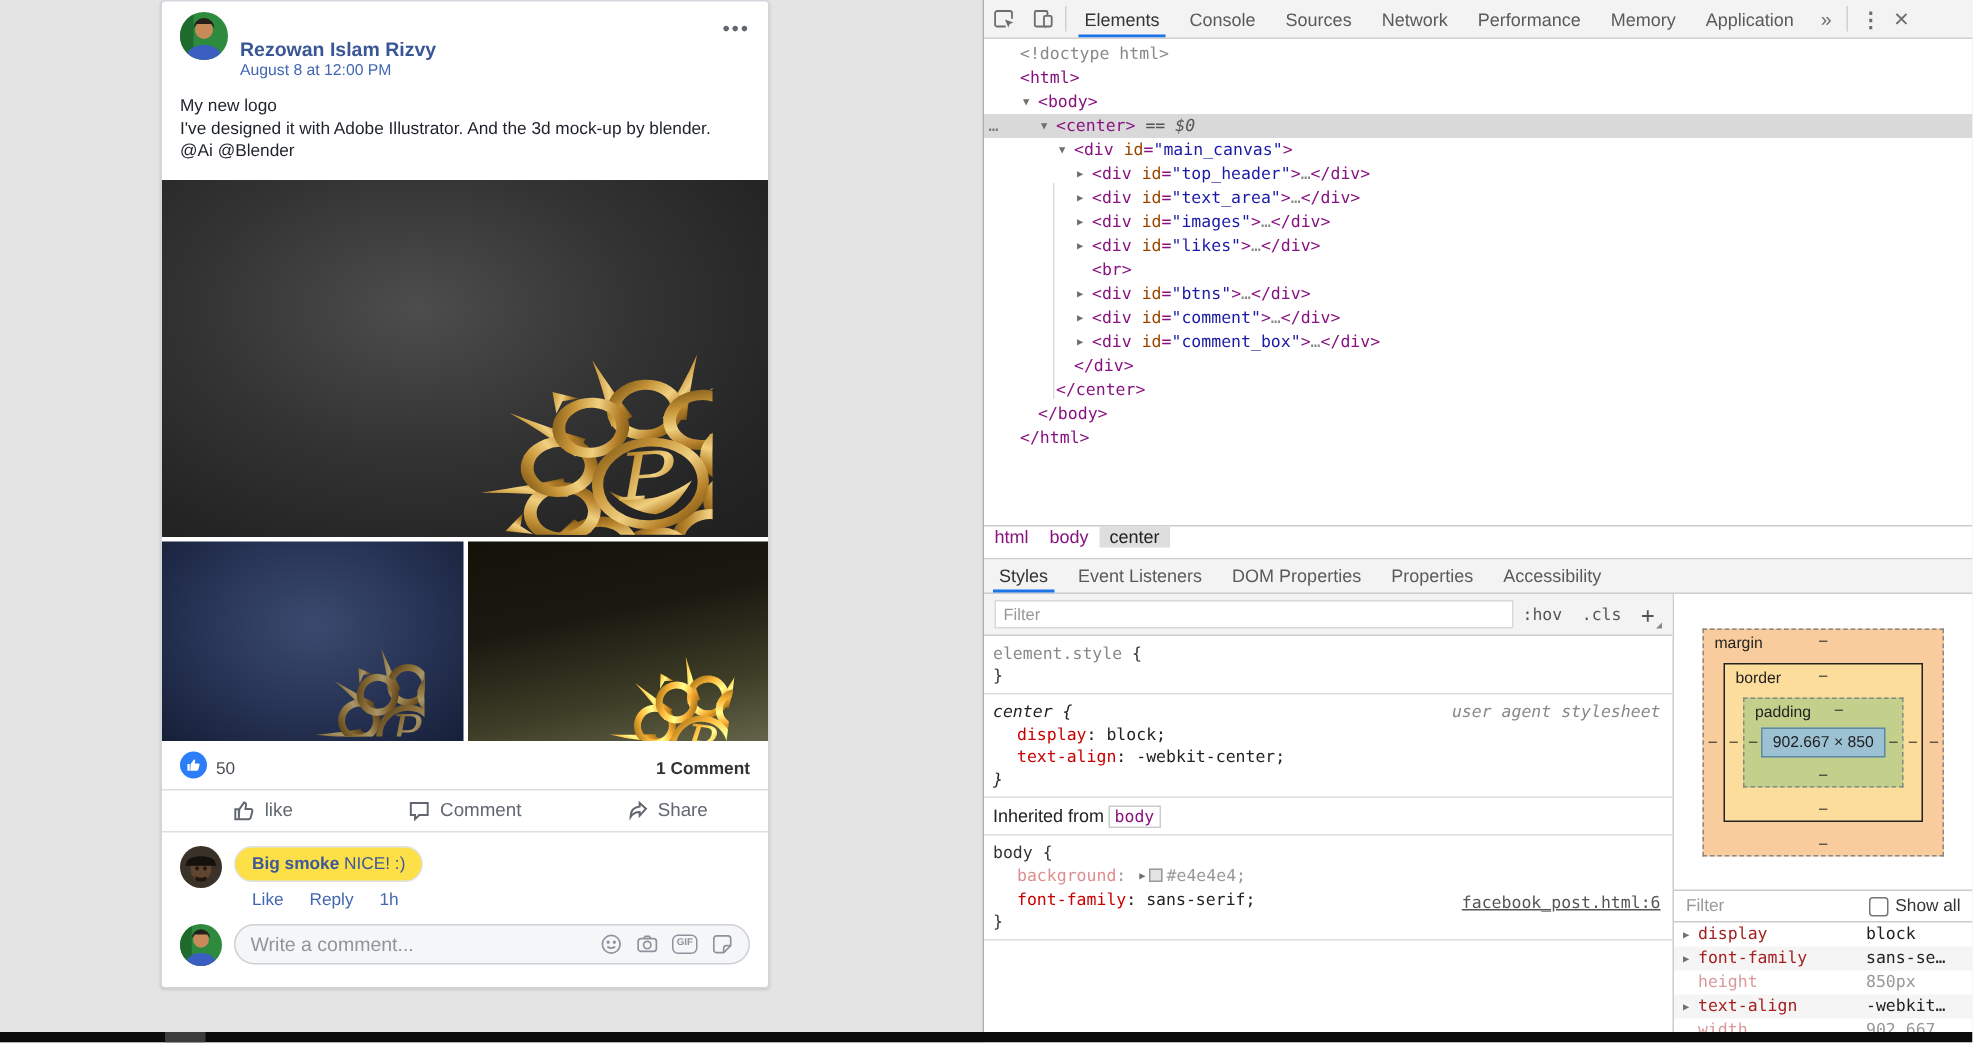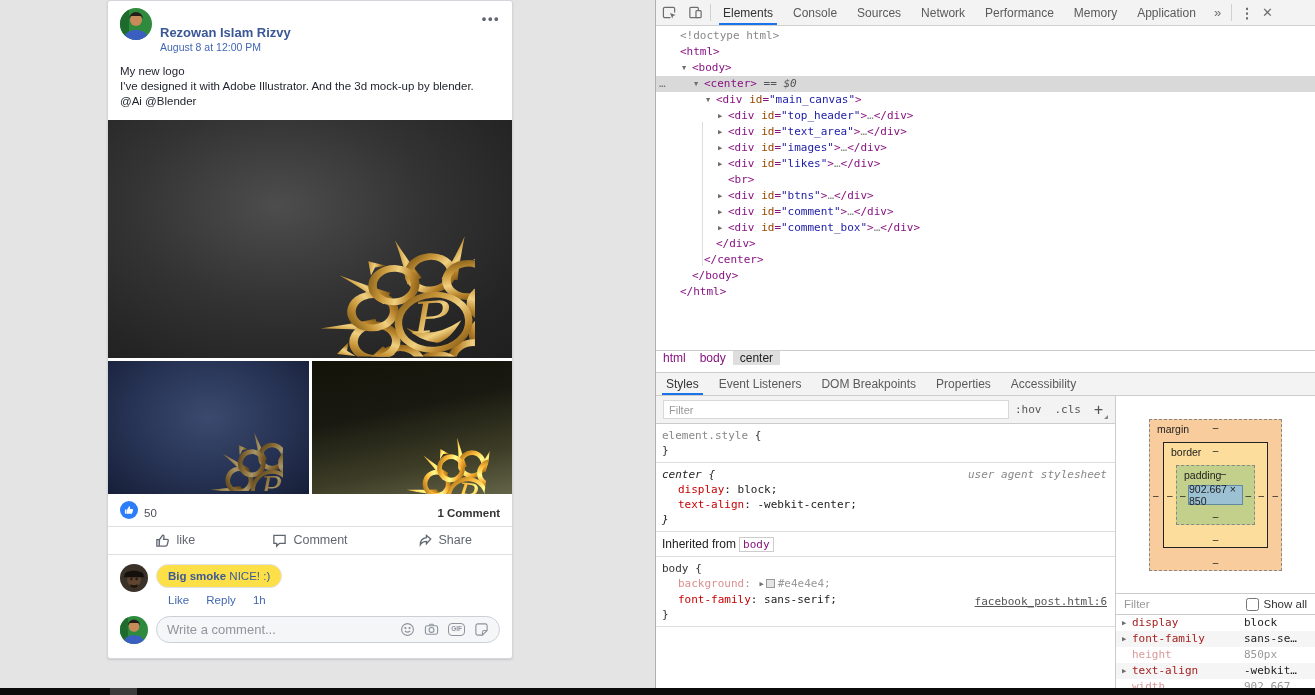--- a/index.html
+++ b/index.html
@@ -114,21 +114,21 @@
   .prop .pval { color:#222; }
   .prop.grayed .pname { color:#dd8f8f; }
   .prop.grayed .pval { color:#999; }
   .prop .parw { font-size:7px; color:#6e6e6e; margin:0 2px; vertical-align:1px; }
   .swatch { display:inline-block; width:9px; height:9px; background:#e4e4e4; border:1px solid #999; margin-right:3px; vertical-align:-1px; }
   .inherit-head { font-family:"Liberation Sans",sans-serif; font-size:12px; color:#222; padding:5px 6px; border-bottom:1px solid #ddd; }
   .node-chip { border:1px solid #ccc; padding:0 3px; color:#881280; font-family:"DejaVu Sans Mono",monospace; font-size:11px; margin-left:3px; background:#fff; cursor:pointer; }
 
   .styles-right { flex:1; background:#fff; display:flex; flex-direction:column; overflow:hidden; }
   .bm-area { height:198px; display:flex; align-items:center; justify-content:center; border-bottom:1px solid #ccc; }
-  .bm-margin { width:133px; height:152px; position:relative; background:#f9cc9d; border:1px dashed #888; }
+  .bm-margin { width:161px; height:152px; position:relative; background:#f9cc9d; border:1px dashed #888; }
   .bm-border { position:absolute; left:13px; right:13px; top:22px; bottom:22px; background:#fddd9b; border:1px solid #222; }
   .bm-padding { position:absolute; left:12px; right:12px; top:22px; bottom:22px; background:#c3d08b; border:1px dashed #888; }
   .bm-content { position:absolute; left:11px; right:11px; top:19px; bottom:19px; background:#9cc1d3; border:1px solid #5f8aa0;
                 display:flex; align-items:center; justify-content:center; font-size:10.5px; color:#1e1e1e; }
   .bm-label { position:absolute; top:3px; left:7px; font-size:10.5px; color:#222; }
   .bm-dash { position:absolute; font-size:10px; color:#222; }
   .d-top { top:2px; left:50%; transform:translateX(-50%); }
   .d-bot { bottom:2px; left:50%; transform:translateX(-50%); }
   .d-left { left:3px; top:50%; transform:translateY(-50%); }
   .d-right { right:3px; top:50%; transform:translateY(-50%); }
@@ -376,21 +376,21 @@
 
   <div class="crumbs" id="crumbs">
       <span class="crumb">html</span>
       <span class="crumb">body</span>
       <span class="crumb sel">center</span>
     </div>
 
   <div class="panel-tabs" id="panel-tabs">
       <span class="ptab active">Styles</span>
       <span class="ptab">Event Listeners</span>
-      <span class="ptab">DOM Breakpoints</span>
+      <span class="ptab">DOM Properties</span>
       <span class="ptab">Properties</span>
       <span class="ptab">Accessibility</span>
     </div>
 
   <div class="styles-wrap">
     <div class="styles-left">
       <div class="filter-bar">
         <input type="text" placeholder="Filter" style="">
         <div class="fb-right">
           <span>:hov</span>

